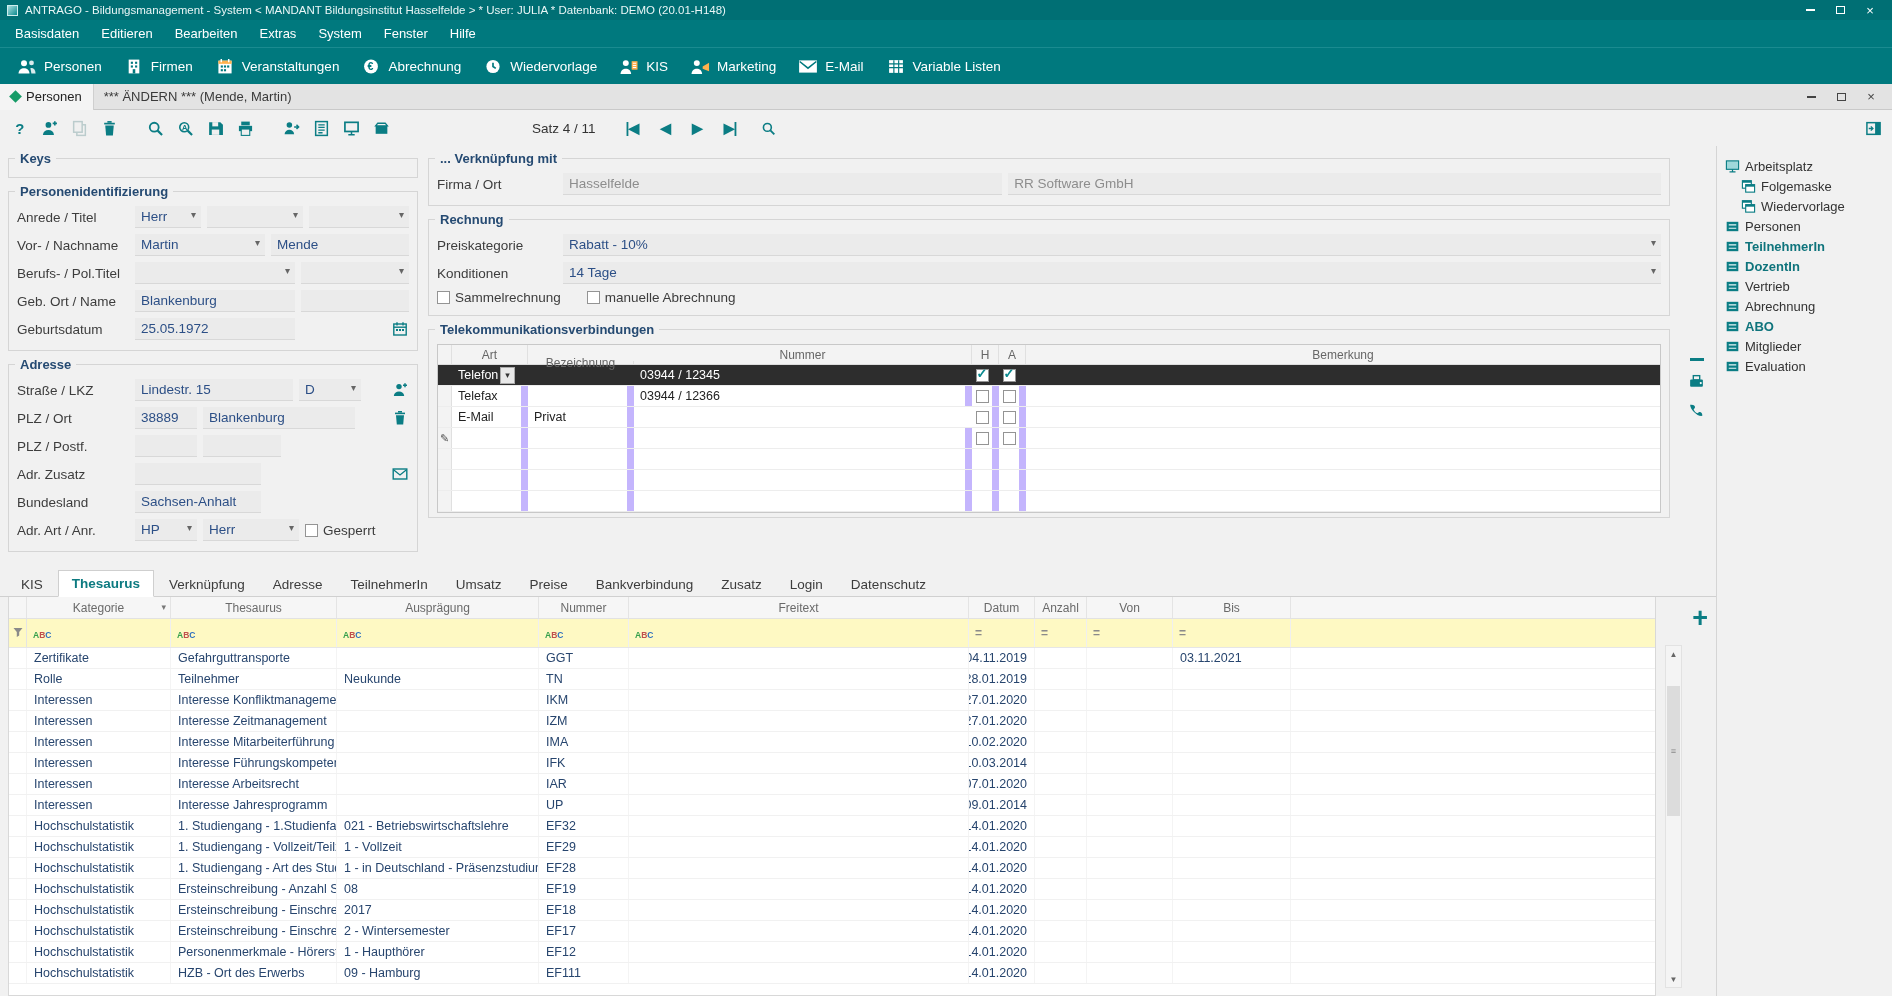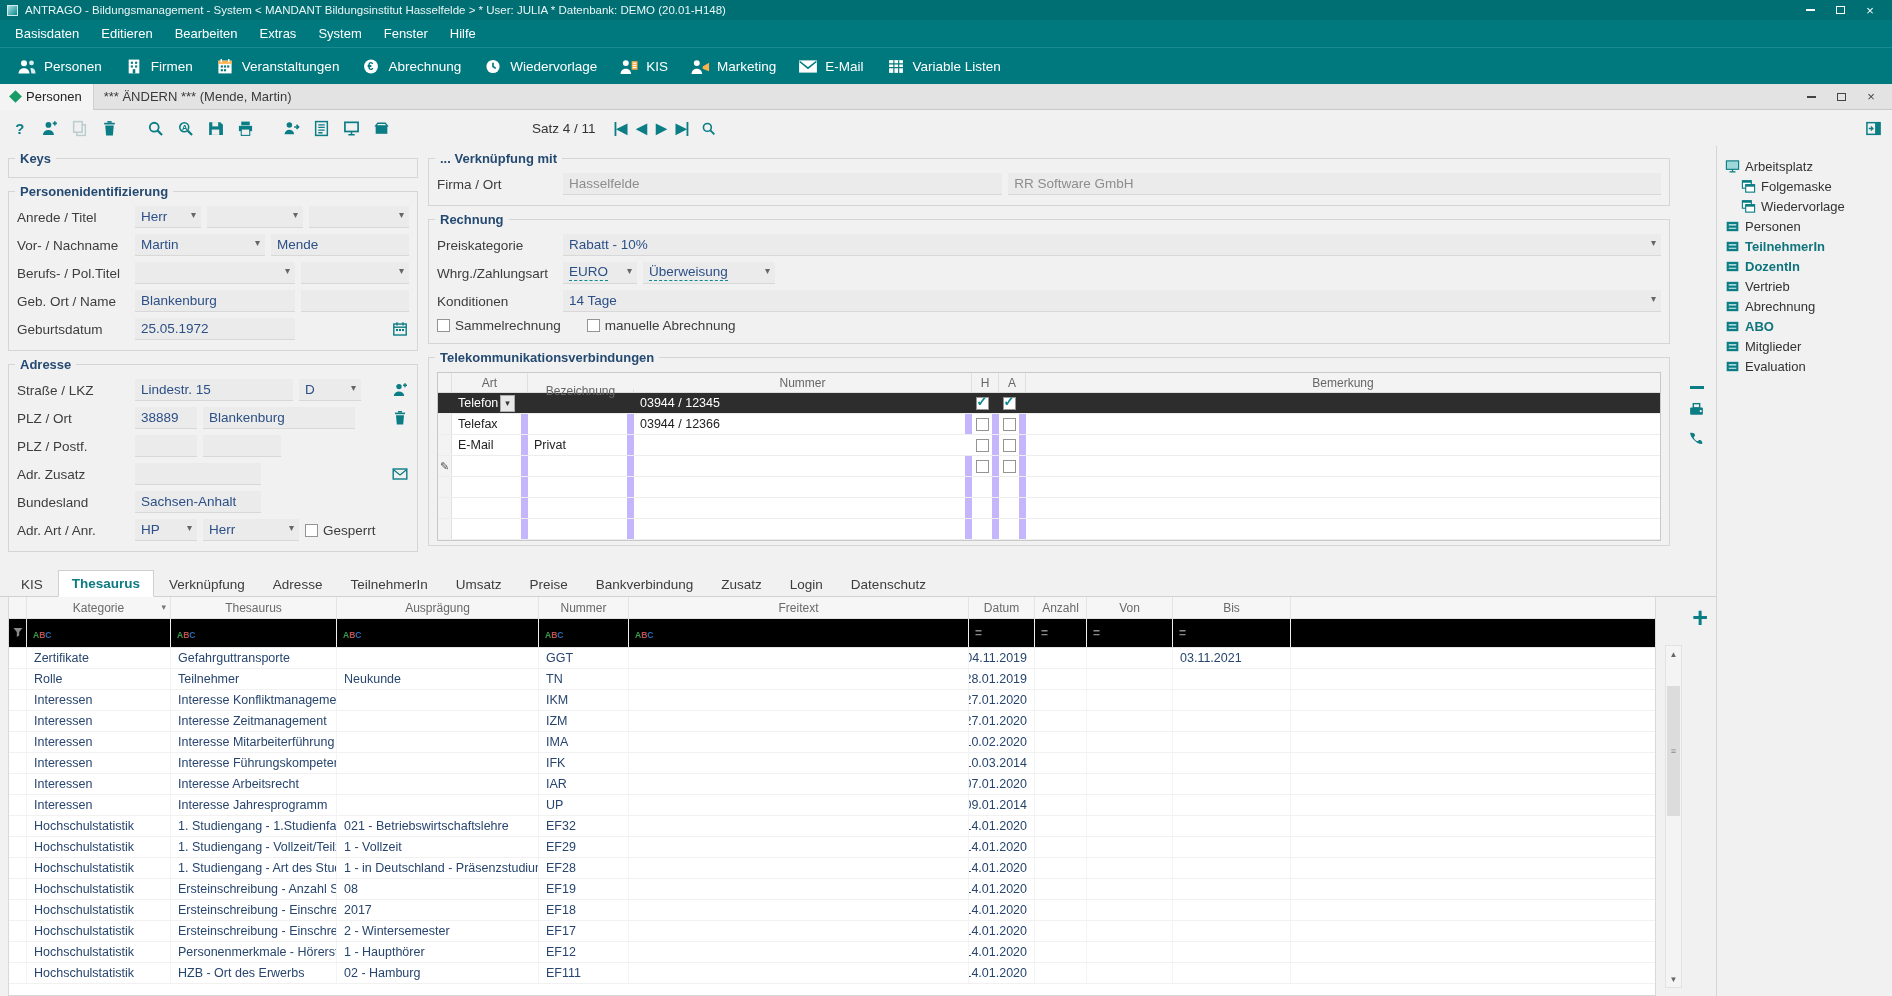--- a/index.html
+++ b/index.html
@@ -29,21 +29,21 @@
 .doc-controls .wb{color:#444}
 .doc-controls .min-glyph{background:#444}
 .doc-controls .max-glyph{border-color:#444}
 
 .form-toolbar{height:36px;background:#f1f1f1;display:flex;align-items:center;padding:0 8px;flex:none}
 #ftb-icons{display:flex;align-items:center;gap:8px}
 .tbtn{width:22px;height:22px;display:flex;align-items:center;justify-content:center;color:#0b7d84;cursor:pointer}
 .tbtn svg{width:17px;height:17px}
 .tbtn.disabled{color:#9fb9ba;opacity:.65}
 .tbtn.grp{margin-left:16px}
-.recnav{display:flex;align-items:center;gap:10px;margin-left:140px}
+.recnav{display:flex;align-items:center;gap:22px;margin-left:140px}
 .rec-label{font-size:13.5px;color:#333;margin-right:8px}
 .nav-btn{color:#0b7d84;font-size:14px;font-weight:bold;letter-spacing:-1px;cursor:pointer}
 .nav-search{width:20px;height:20px;color:#0b7d84;display:flex;align-items:center;justify-content:center;cursor:pointer}
 .nav-search svg{width:15px;height:15px}
 .ftb-right{margin-left:auto;color:#0b7d84;width:22px;height:22px;display:flex;align-items:center;justify-content:center;cursor:pointer}
 .ftb-right svg{width:17px;height:17px}
 
 .workspace{flex:1;display:flex;overflow:hidden}
 .main{flex:1;display:flex;flex-direction:column;overflow:hidden}
 .form-area{height:424px;flex:none;display:flex;gap:10px;padding:12px 8px 0}
@@ -85,21 +85,21 @@
 
 .tabsbar{height:27px;flex:none;display:flex;align-items:flex-end;padding:0 8px;background:#f1f1f1;border-bottom:1px solid #d0d0d0;gap:2px}
 .tab{height:24px;display:flex;align-items:center;padding:0 13px;font-size:13.5px;color:#3c3c3c;cursor:pointer}
 .tab.active{height:27px;background:#fff;color:#0c7a80;font-weight:bold;border:1px solid #cfcfcf;border-bottom:1px solid #fff;margin-bottom:-1px}
 .grid-area{flex:1;position:relative;background:#f1f1f1;overflow:hidden}
 .grid{position:absolute;left:8px;top:0;width:1648px;bottom:0;background:#fff;border:1px solid #d8d8d8;border-top:none;display:flex;flex-direction:column;overflow:hidden}
 .g-head{display:flex;height:22px;background:#f6f6f6;border-bottom:1px solid #e2e2e2;font-size:12px;color:#6a6a6a;flex:none}
 .g-hcell{display:flex;align-items:center;justify-content:center;border-right:1px solid #e4e4e4;position:relative;cursor:pointer}
 .hdd{position:absolute;right:4px;top:5px;font-size:9px;color:#777}
 .g-ind{flex:none;border-right:1px solid #e4e4e4;display:flex;align-items:center;justify-content:center}
-.g-filter{display:flex;height:29px;border-bottom:1px solid #e6e6e6;flex:none;background:#000000}
+.g-filter{display:flex;height:29px;border-bottom:1px solid #e6e6e6;flex:none;background:#fef9c3}
 .g-fcell{display:flex;align-items:center;padding-left:6px;border-right:1px solid #efefef;cursor:pointer}
 .abc i{font-style:normal;font-size:8.5px;font-weight:bold}
 .abc i:nth-child(1){color:#35a04c}.abc i:nth-child(2){color:#c0504d}.abc i:nth-child(3){color:#2e6fbe}
 .eq{color:#8a8a8a;font-weight:bold;font-size:12px}
 .g-body{flex:1;overflow:hidden}
 .g-row{display:flex;height:21px;border-bottom:1px solid #f1f1f1;font-size:12.5px;color:#27456e;align-items:stretch;cursor:default}
 .g-cell{display:flex;align-items:center;padding:0 7px;border-right:1px solid #f4f4f4;overflow:hidden;white-space:nowrap}
 .g-cell.r{justify-content:flex-end}
 .g-fill{flex:1;border-right:none}
 .funnel svg{width:12px;height:12px}
@@ -524,29 +524,20 @@
                 </span>
             </div>
           </div>
 
           <div class="group">
             <span class="group-title">Rechnung</span>
             <div class="frow">
               <span class="flabel lab120">Preiskategorie</span>
               <span class="field combo" style="flex:1">
                   <span>Rabatt - 10%</span>
-                </span>
-            </div>
-            <div class="frow">
-              <span class="flabel lab120">Whrg./Zahlungsart</span>
-              <span class="field combo" style="width:74px">
-                  <span class="dash-ul">EURO</span>
-                </span>
-              <span class="field combo" style="width:132px">
-                  <span class="dash-ul">Überweisung</span>
                 </span>
             </div>
             <div class="frow">
               <span class="flabel lab120">Konditionen</span>
               <span class="field combo" style="flex:1">
                   <span>14 Tage</span>
                 </span>
             </div>
             <div class="cbrow">
               <span class="cbwrap">
@@ -958,21 +949,21 @@
                 <div class="g-cell r" style="width: 66px; flex: 0 0 auto;">14.01.2020</div>
                 <div class="g-cell" style="width: 52px; flex: 0 0 auto;"></div>
                 <div class="g-cell" style="width: 86px; flex: 0 0 auto;"></div>
                 <div class="g-cell" style="width: 118px; flex: 0 0 auto;"></div>
                 <div class="g-cell g-fill"></div>
               </div>
               <div class="g-row">
                 <div class="g-ind" style="width: 18px; border-right: 1px solid rgb(244, 244, 244);"></div>
                 <div class="g-cell" style="width: 144px; flex: 0 0 auto;">Hochschulstatistik</div>
                 <div class="g-cell" style="width: 166px; flex: 0 0 auto;">HZB - Ort des Erwerbs</div>
-                <div class="g-cell" style="width: 202px; flex: 0 0 auto;">02 - Hamburg</div>
+                <div class="g-cell" style="width: 202px; flex: 0 0 auto;">09 - Hamburg</div>
                 <div class="g-cell" style="width: 90px; flex: 0 0 auto;">EF111</div>
                 <div class="g-cell" style="width: 340px; flex: 0 0 auto;"></div>
                 <div class="g-cell r" style="width: 66px; flex: 0 0 auto;">14.01.2020</div>
                 <div class="g-cell" style="width: 52px; flex: 0 0 auto;"></div>
                 <div class="g-cell" style="width: 86px; flex: 0 0 auto;"></div>
                 <div class="g-cell" style="width: 118px; flex: 0 0 auto;"></div>
                 <div class="g-cell g-fill"></div>
               </div>
             </div>
         </div>

